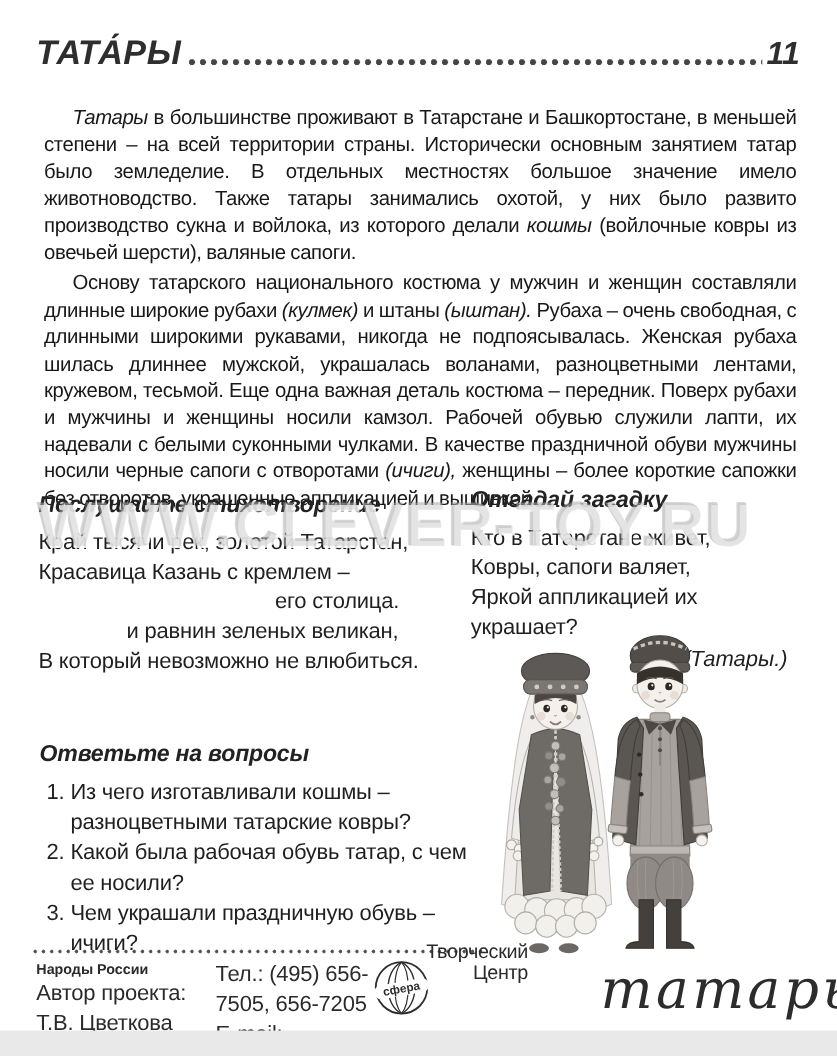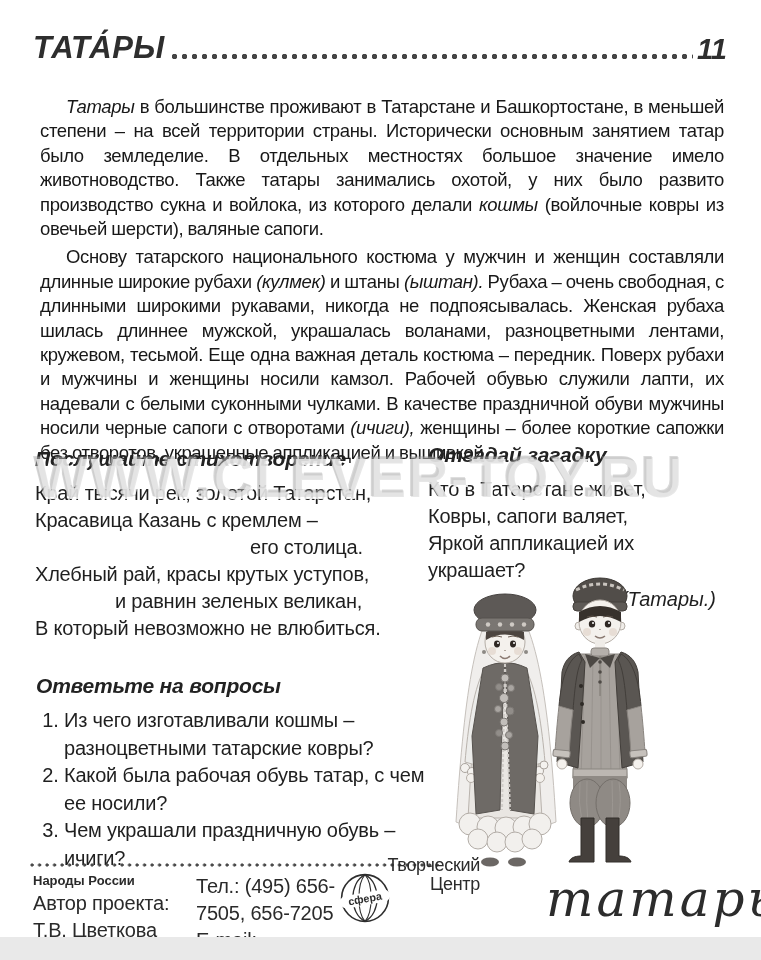--- a/index.html
+++ b/index.html
@@ -72,21 +72,20 @@
     <p><i>Татары</i><span> в большинстве проживают в Татарстане и Башкортостане, в меньшей степени – на всей территории страны. Исторически основным занятием татар было земледелие. В отдельных местностях большое значение имело животноводство. Также татары занимались охотой, у них было развито производство сукна и войлока, из которого делали </span><i>кошмы</i><span> (войлочные ковры из овечьей шерсти), валяные сапоги.</span></p>
     <p><span>Основу татарского национального костюма у мужчин и женщин составляли длинные широкие рубахи </span><i>(кулмек)</i><span> и штаны </span><i>(ыштан).</i><span> Рубаха – очень свободная, с длинными широкими рукавами, никогда не подпоясывалась. Женская рубаха шилась длиннее мужской, украшалась воланами, разноцветными лентами, кружевом, тесьмой. Еще одна важная деталь костюма – передник. Поверх рубахи и мужчины и женщины носили камзол. Рабочей обувью служили лапти, их надевали с белыми суконными чулками. В качестве праздничной обуви мужчины носили черные сапоги с отворотами </span><i>(ичиги),</i><span> женщины – более короткие сапожки без отворотов, украшенные аппликацией и вышивкой.</span></p>
   </div>
 
   <div class="poem">
     <div class="sec-h">Послушайте стихотворение</div>
     <div>
         <div class="ln">Край тысячи рек, золотой Татарстан,</div>
         <div class="ln">Красавица Казань с кремлем –</div>
         <div class="ln ind2">его столица.</div>
-        <div class="ln">Хлебный рай, красы крутых уступов,</div>
         <div class="ln ind1">и равнин зеленых великан,</div>
         <div class="ln">В который невозможно не влюбиться.</div>
       </div>
   </div>
 
   <div class="riddle">
     <div class="sec-h">Отгадай загадку</div>
     <div>
         <div class="ln">Кто в Татарстане живет,</div>
         <div class="ln">Ковры, сапоги валяет,</div>

